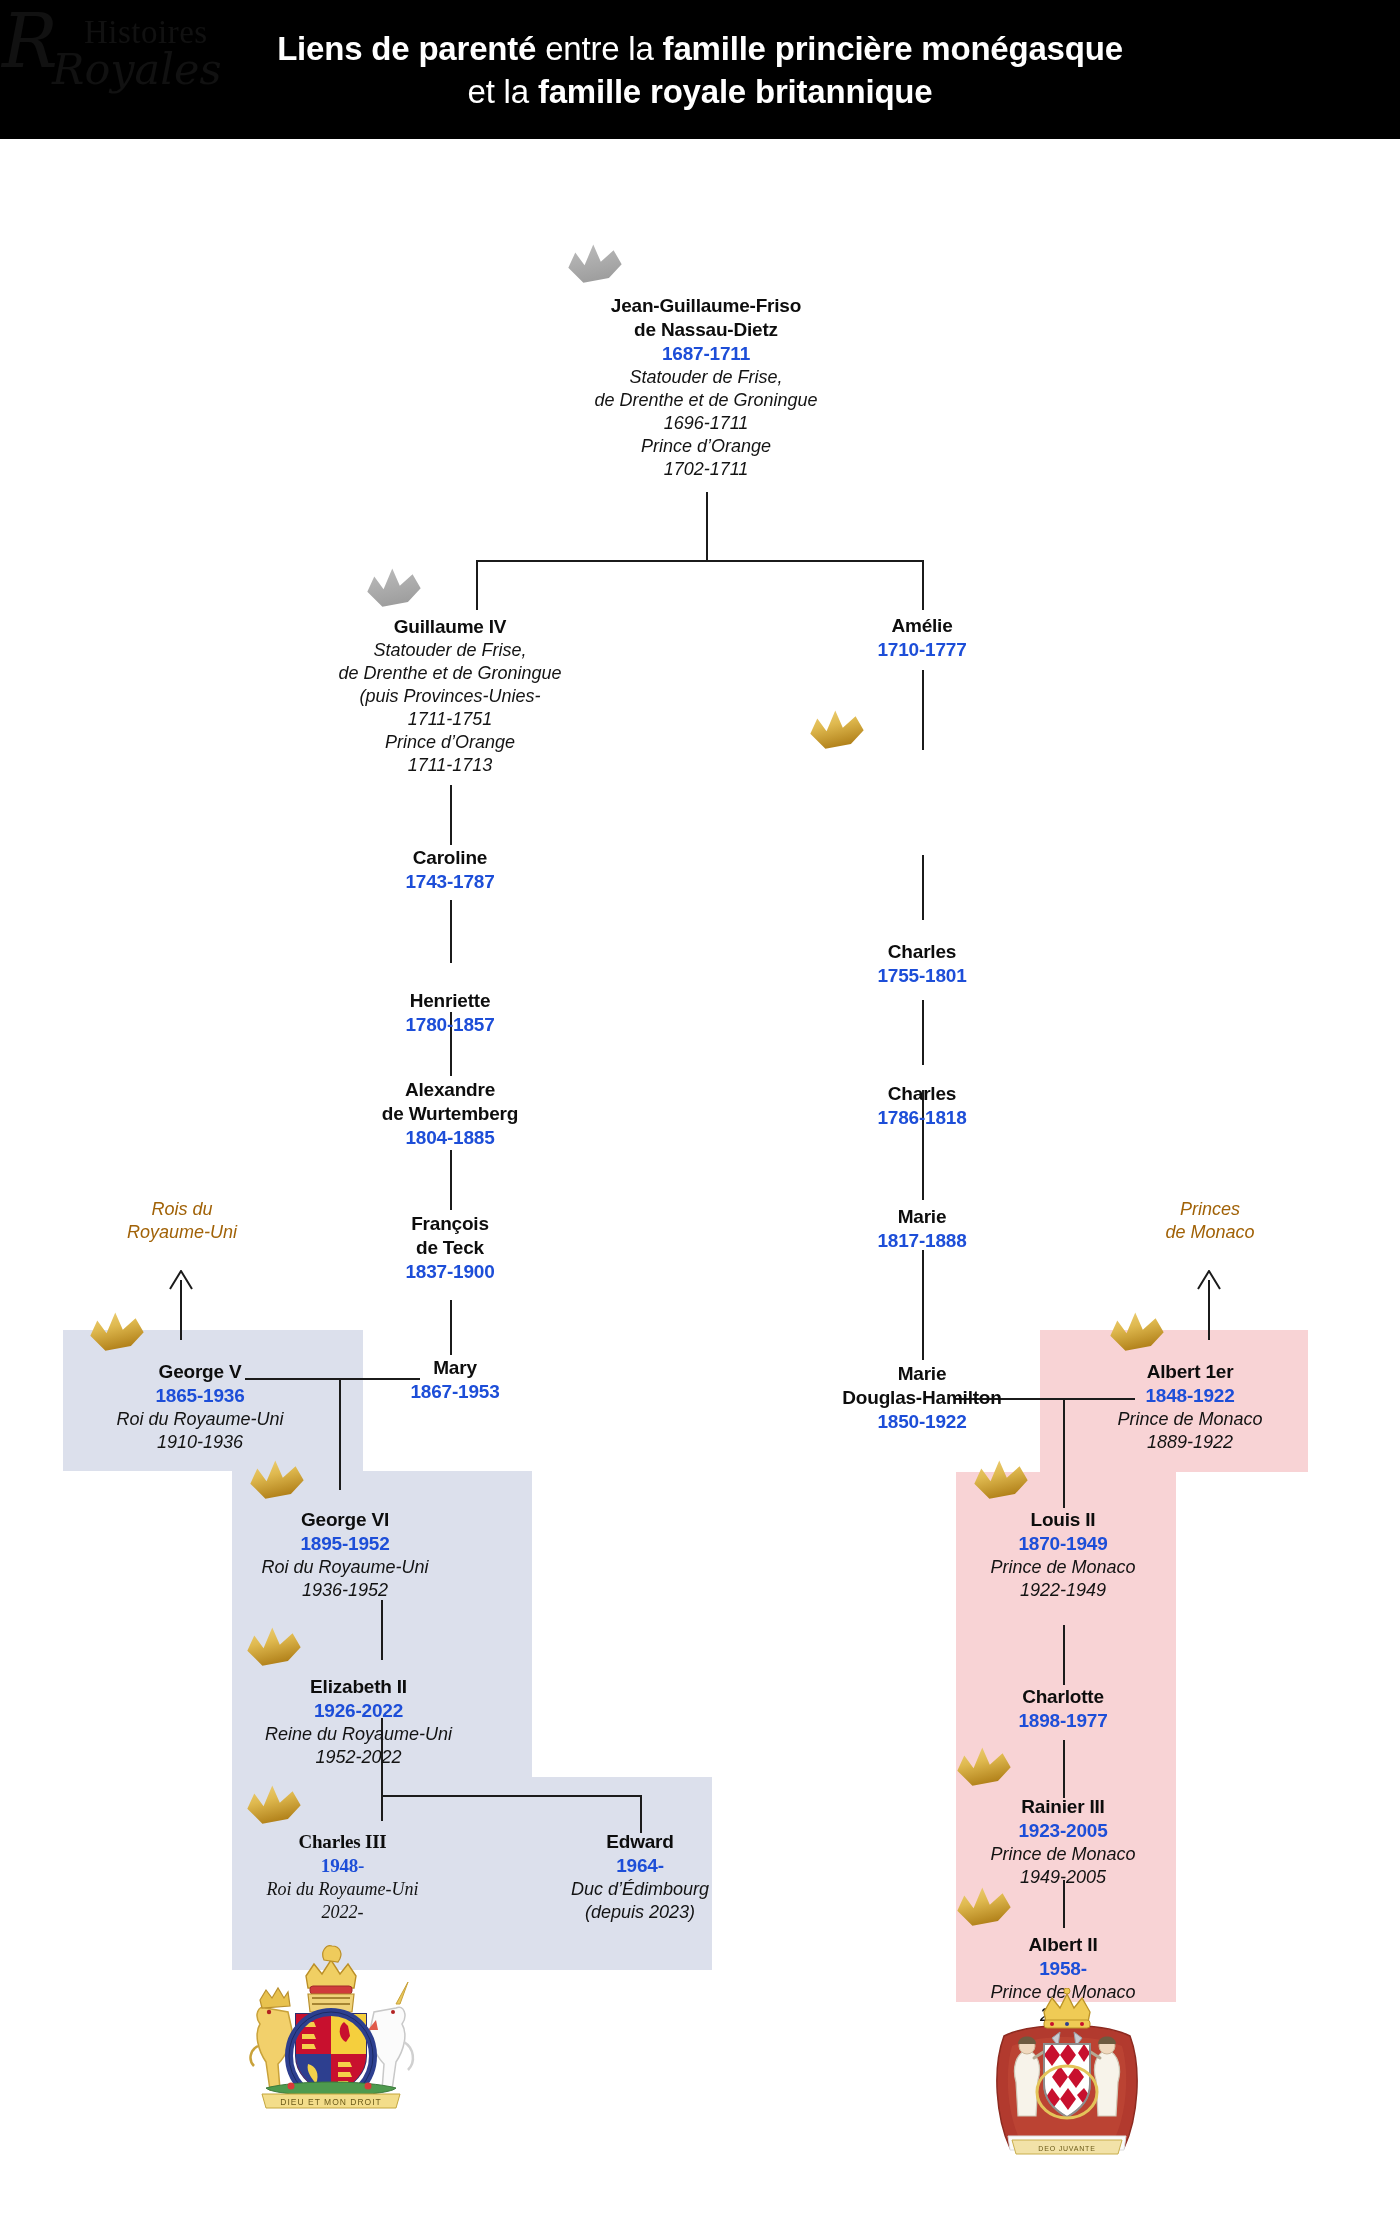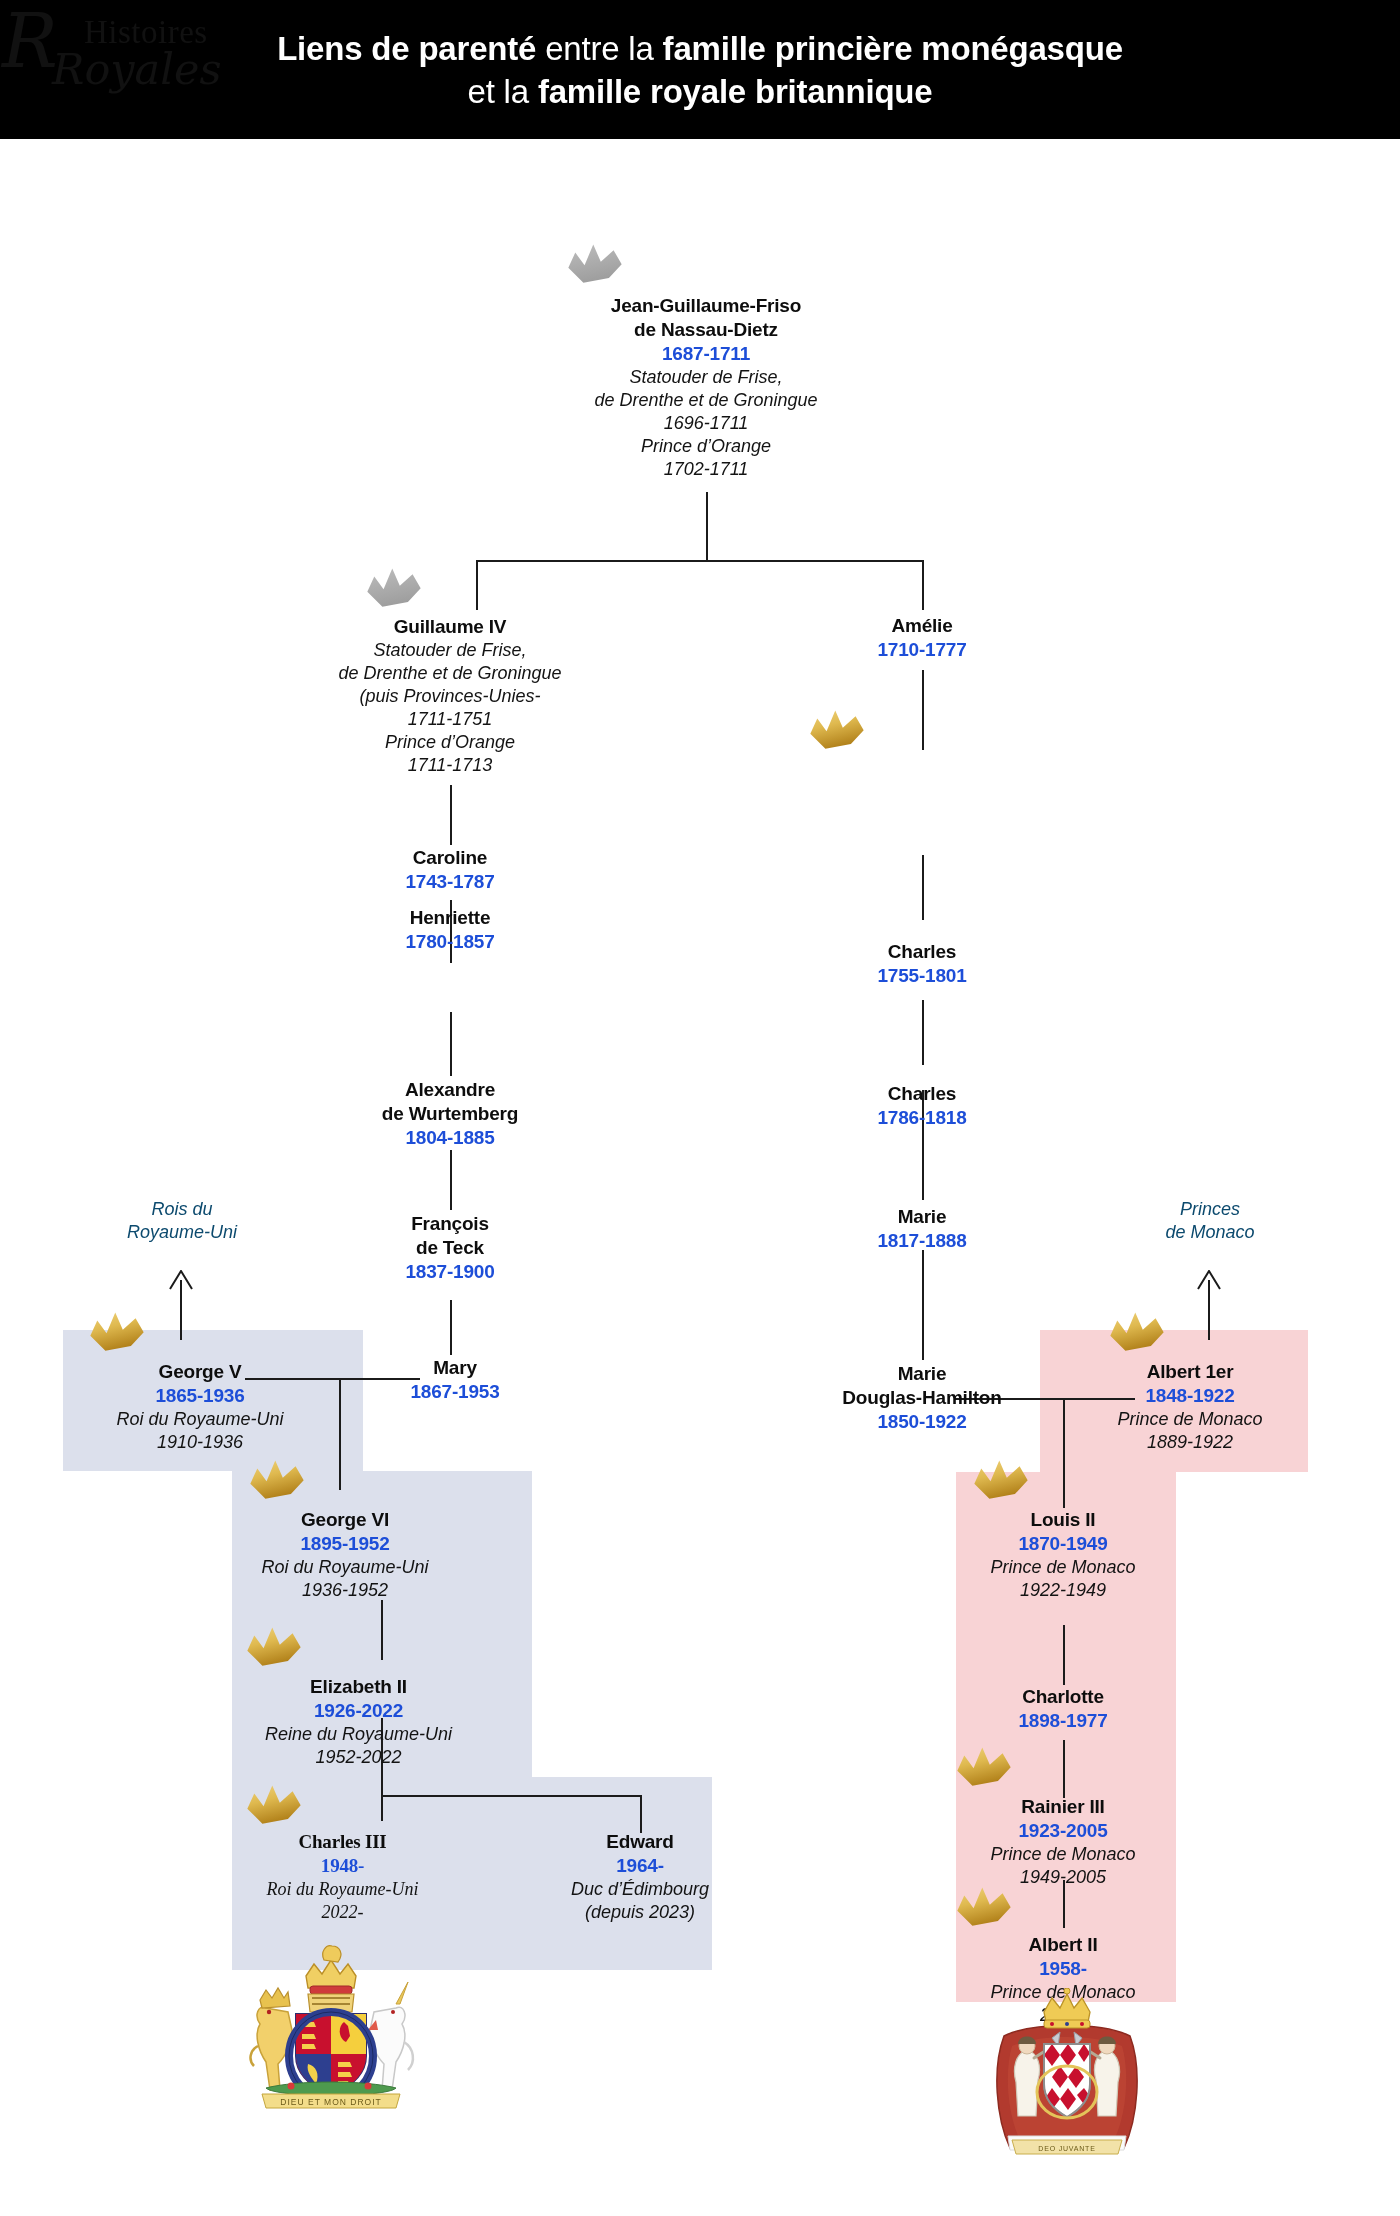--- a/index.html
+++ b/index.html
@@ -82,21 +82,21 @@
   }
 
   
   .flabel {
     position: absolute;
     z-index: 3;
     font-style: italic;
     font-size: 18px;
     line-height: 23px;
     text-align: center;
-    color: #0c4a6e;
+    color: #a16207;
     white-space: nowrap;
   }
 
   
   .crown { position: absolute; z-index: 4; width: 58px; height: 42px; }
   .crown svg { width: 100%; height: 100%; display: block; }
 
   
   .logo {
     position: absolute;
@@ -277,21 +277,21 @@
   <div class="node" style="left:330px; top:846px; width:240px;">
     <div class="nm">Caroline</div>
     <div class="yr">1743-1787</div>
   </div>
 
   <div class="node" style="left:802px; top:940px; width:240px;">
     <div class="nm">Charles</div>
     <div class="yr">1755-1801</div>
   </div>
 
-  <div class="node" style="left:330px; top:906px; width:240px;">
+  <div class="node" style="left:330px; top:989px; width:240px;">
     <div class="nm">Henriette</div>
     <div class="yr">1780-1857</div>
   </div>
 
   <div class="node" style="left:802px; top:1082px; width:240px;">
     <div class="nm">Charles</div>
     <div class="yr">1786-1818</div>
   </div>
 
   <div class="node" style="left:310px; top:1078px; width:280px;">

